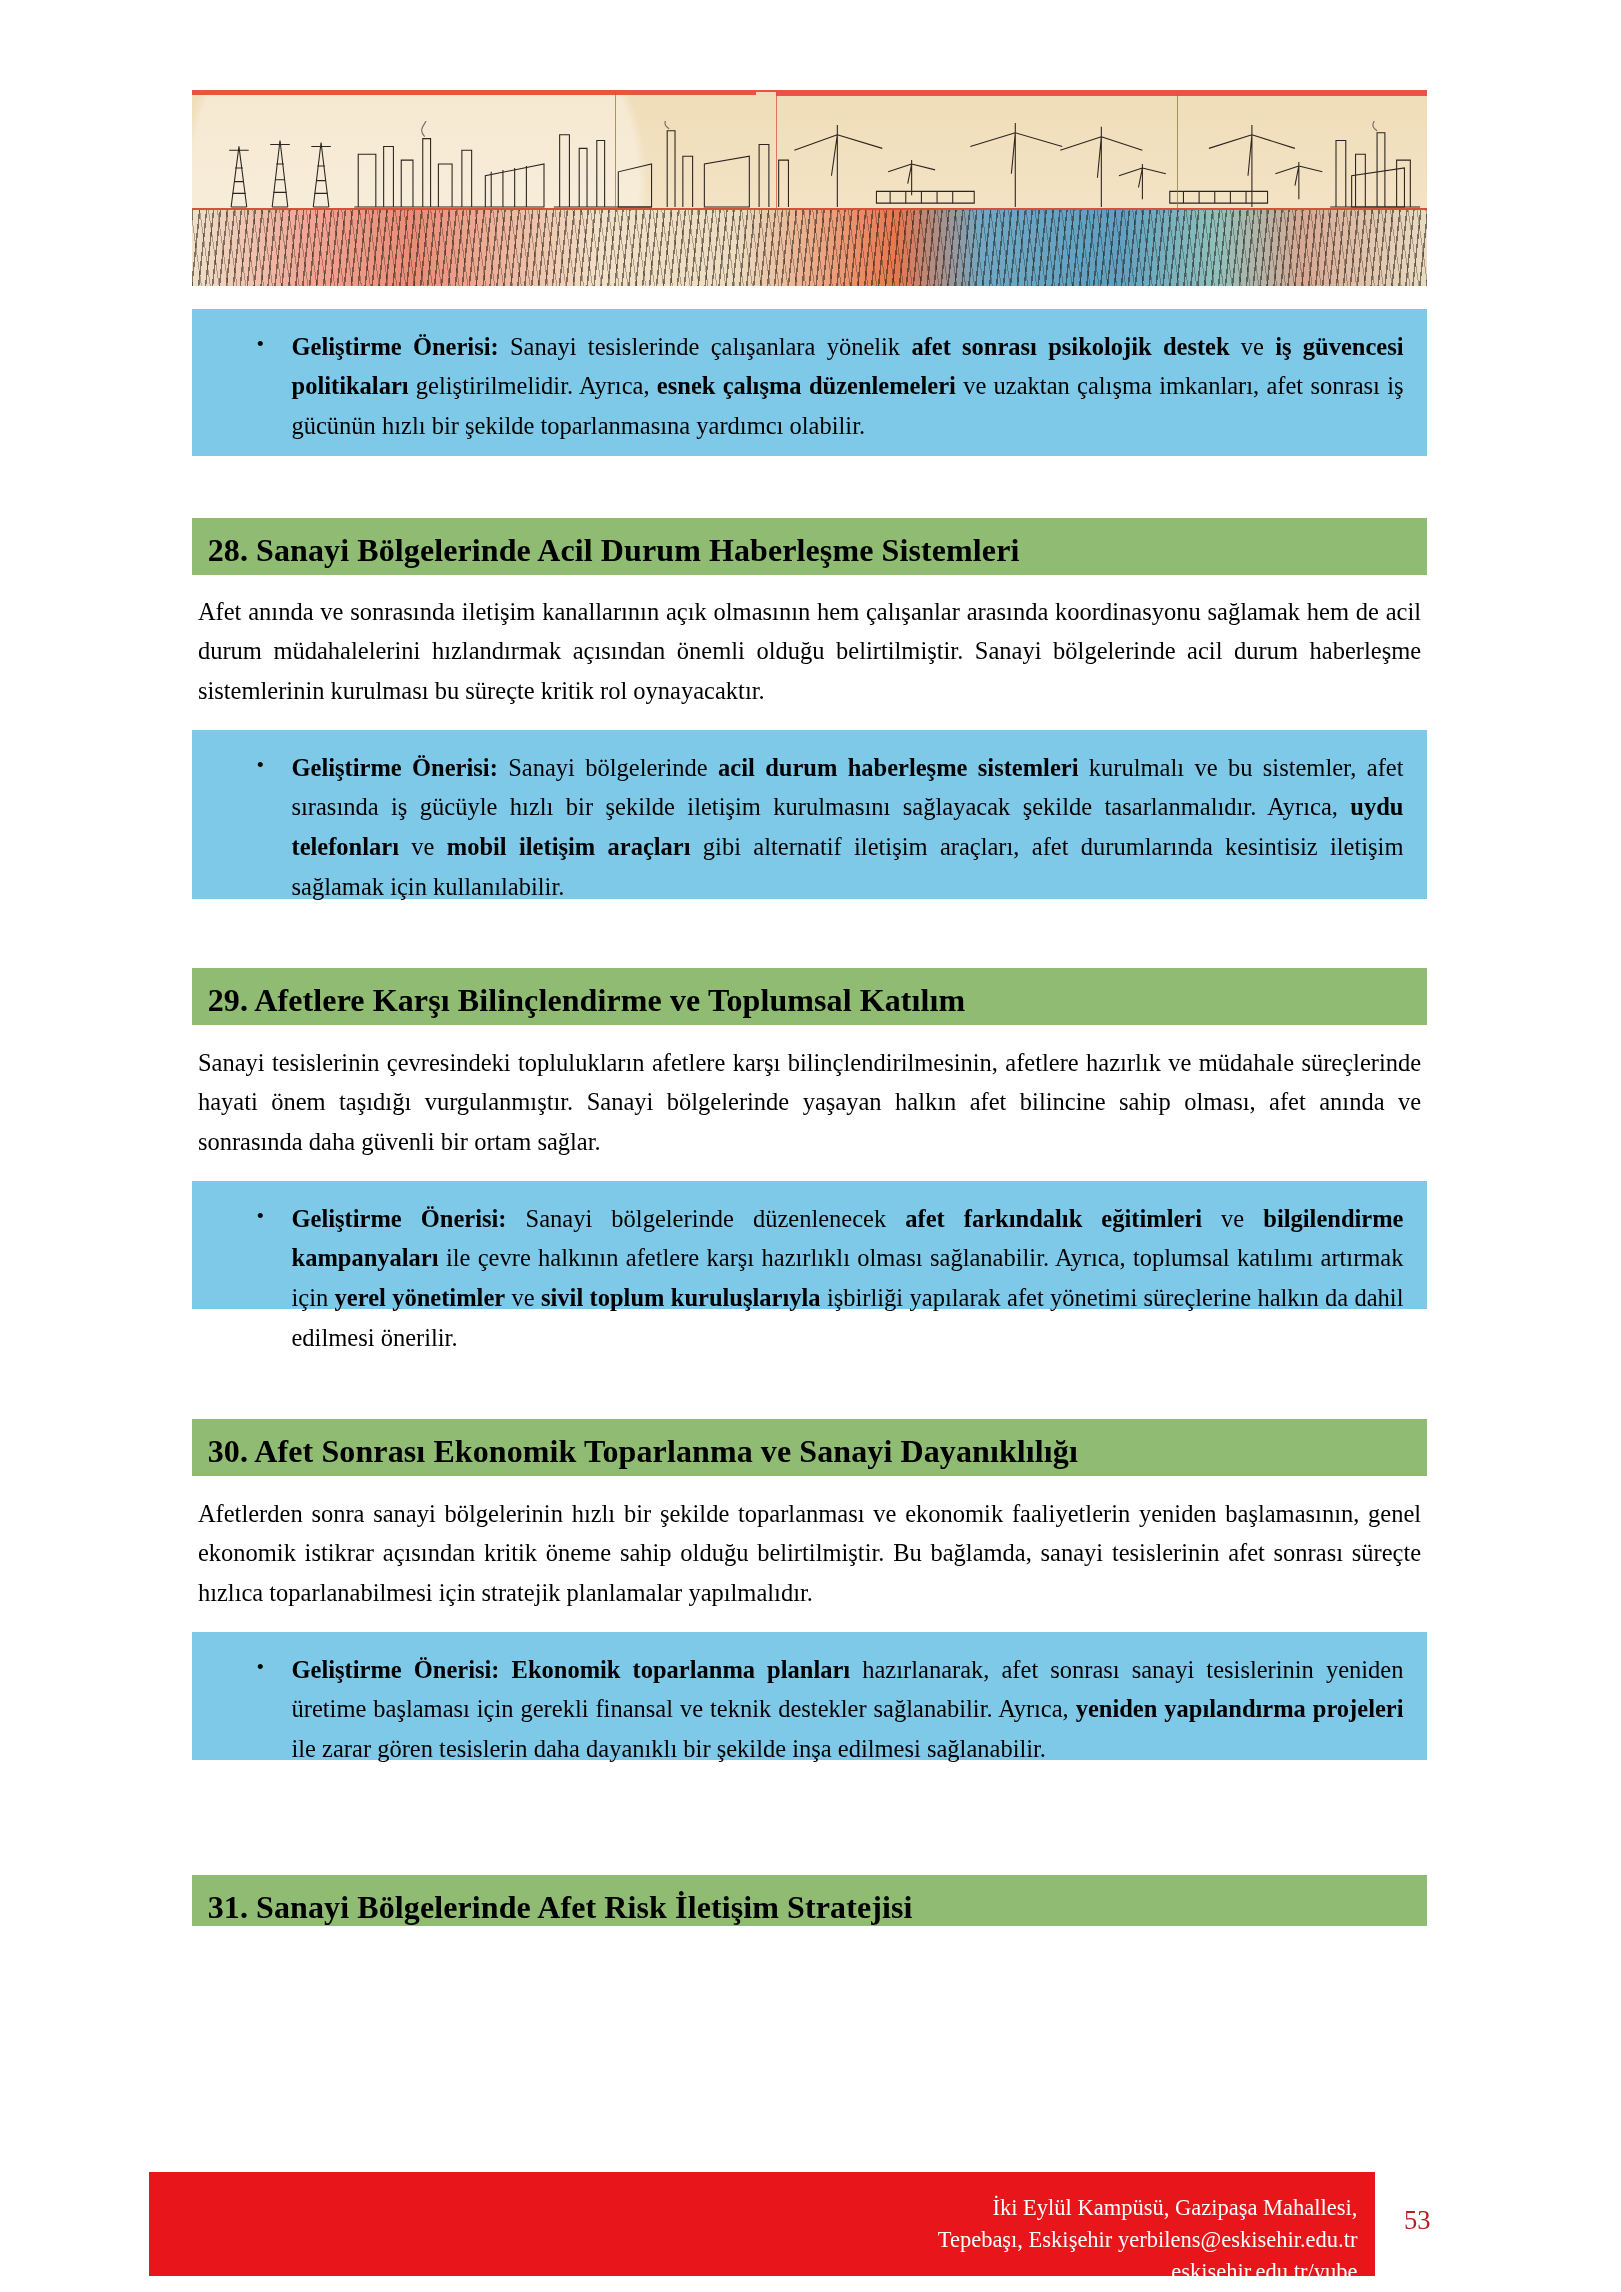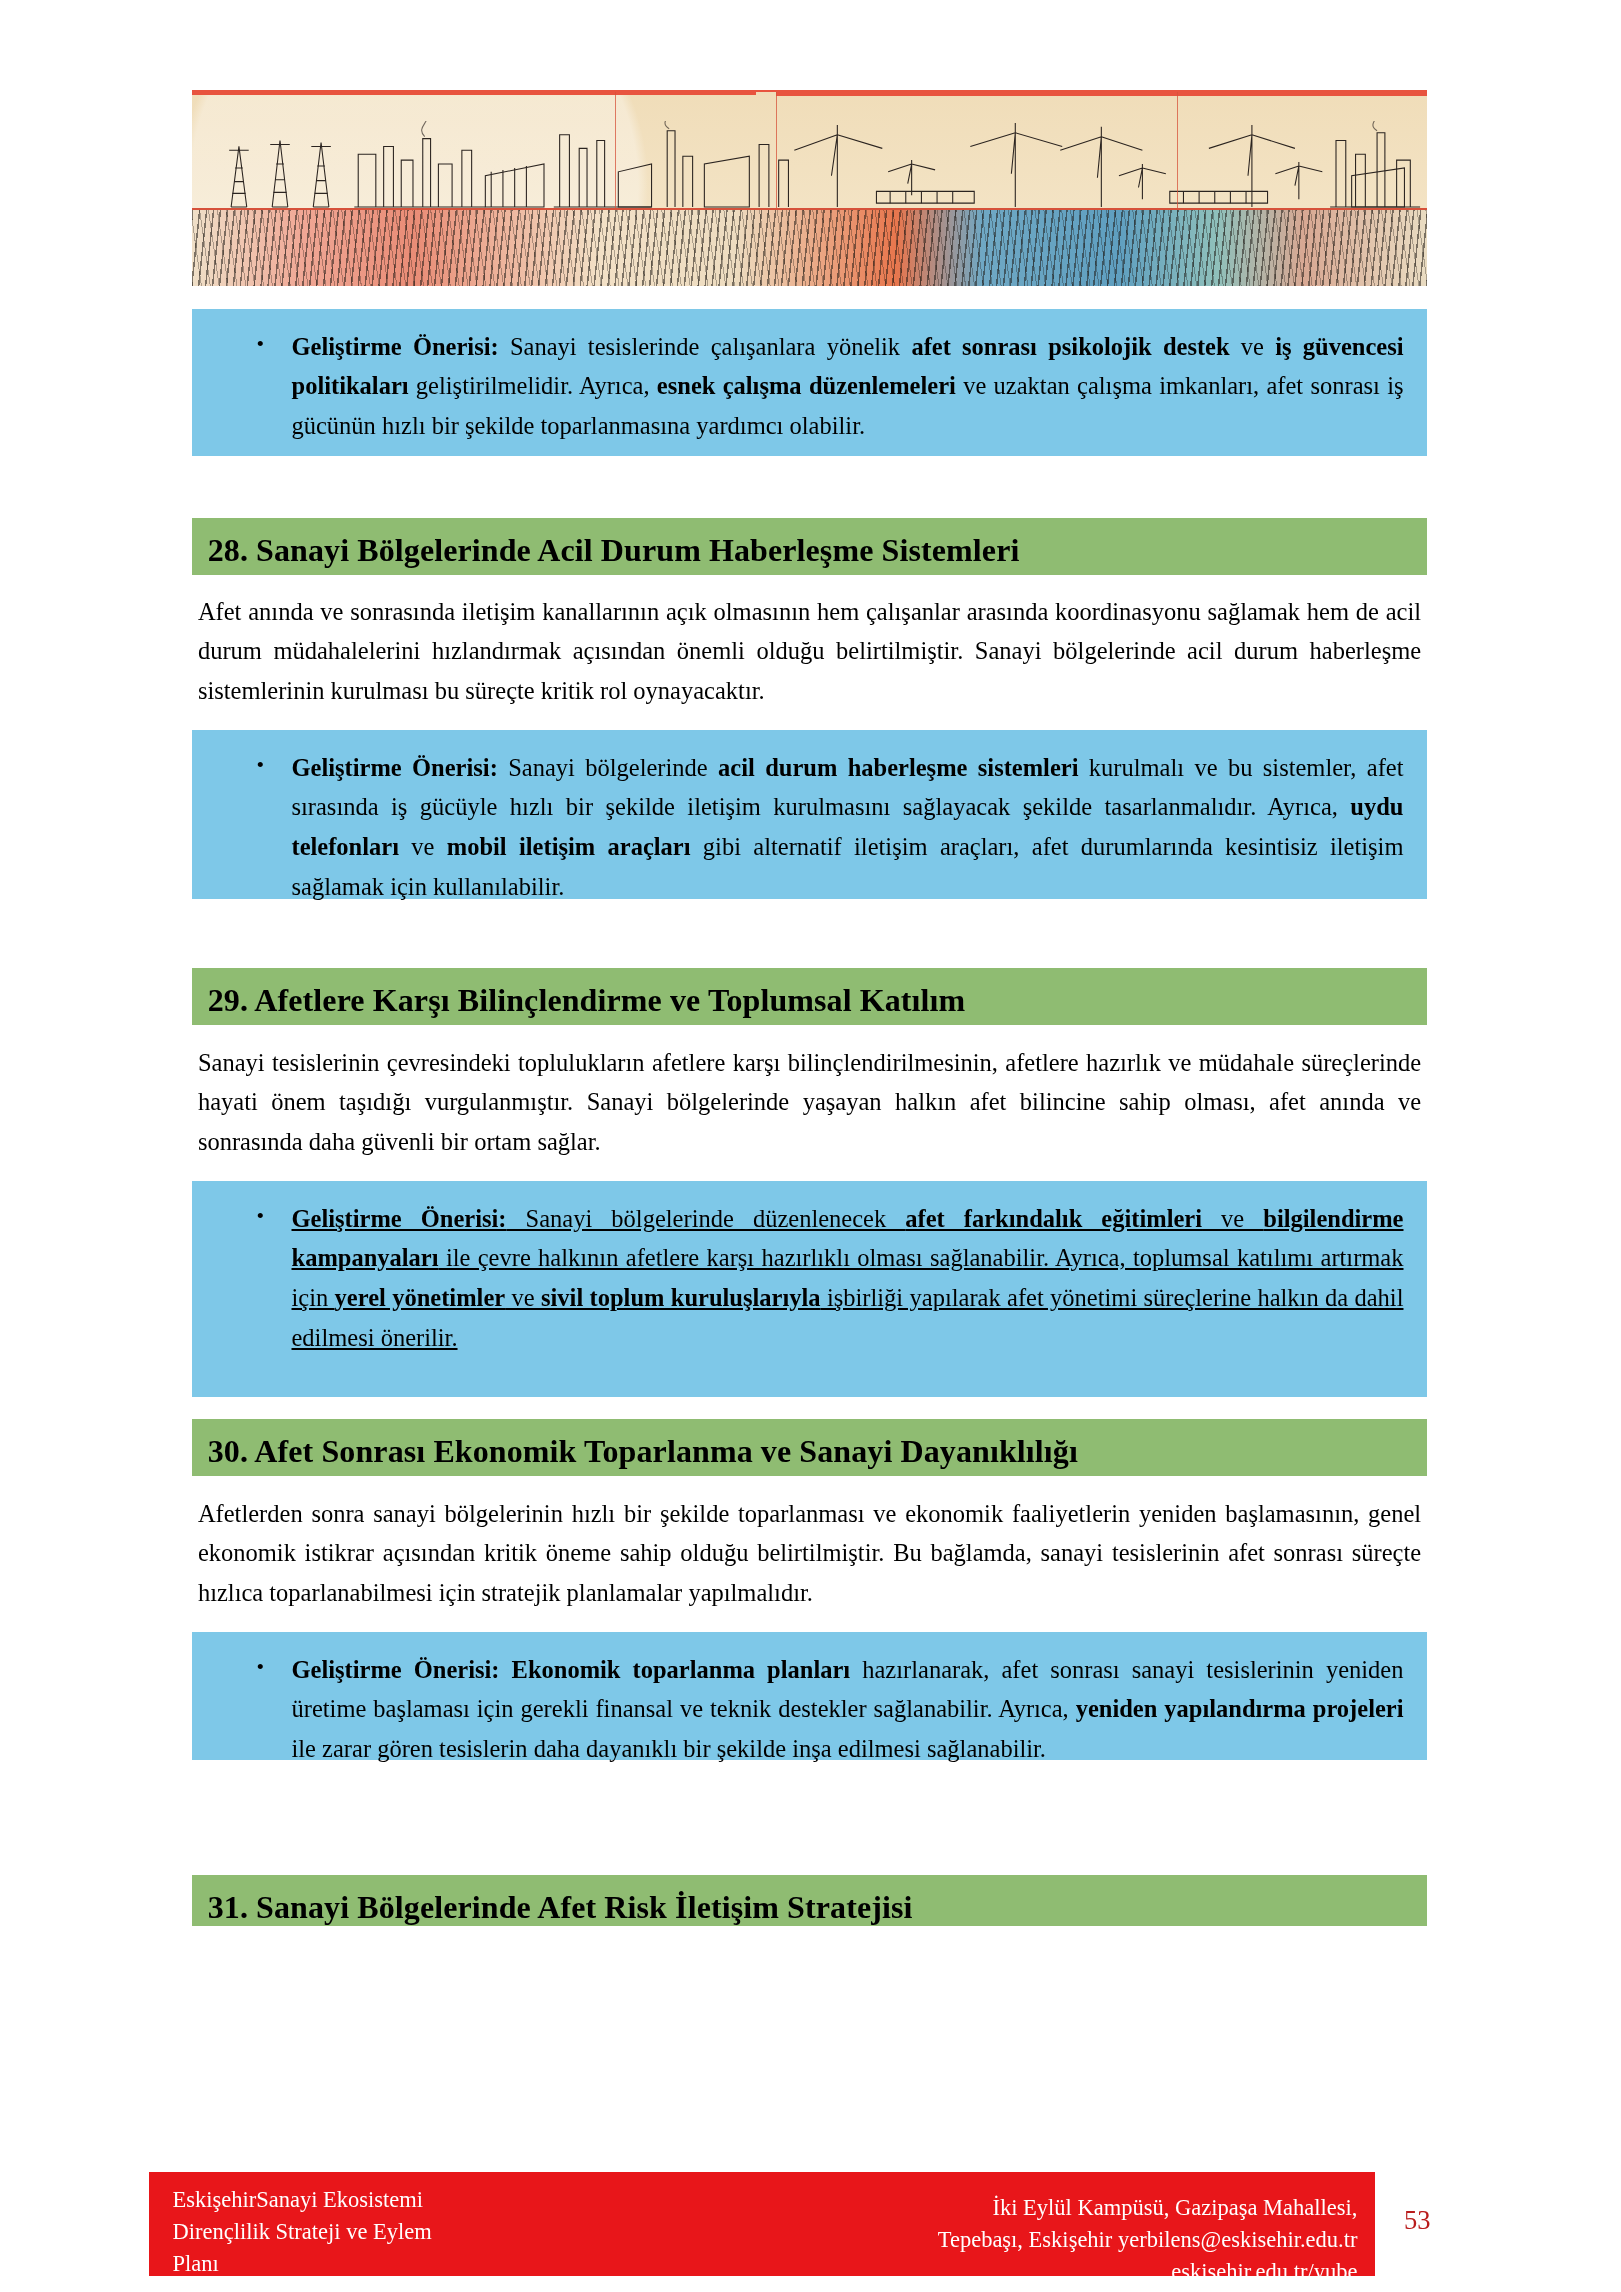--- a/index.html
+++ b/index.html
@@ -261,46 +261,41 @@
   <div class="col callout" style="top:730px;height:169px;">
     <ul>
       <li>
         <b>Geliştirme Önerisi:</b><span><span> Sanayi bölgelerinde </span><b>acil durum haberleşme sistemleri</b><span> kurulmalı ve bu sistemler, afet sırasında iş gücüyle hızlı bir şekilde iletişim kurulmasını sağlayacak şekilde tasarlanmalıdır. Ayrıca, </span><b>uydu telefonları</b><span> ve </span><b>mobil iletişim araçları</b><span> gibi alternatif iletişim araçları, afet durumlarında kesintisiz iletişim sağlamak için kullanılabilir.</span></span>
       </li>
     </ul>
   </div>
 
   <div class="col sec-head" style="top:968px;height:57px;">29. Afetlere Karşı Bilinçlendirme ve Toplumsal Katılım</div>
   <div class="col sec-body" style="top:1033px;">Sanayi tesislerinin çevresindeki toplulukların afetlere karşı bilinçlendirilmesinin, afetlere hazırlık ve müdahale süreçlerinde hayati önem taşıdığı vurgulanmıştır. Sanayi bölgelerinde yaşayan halkın afet bilincine sahip olması, afet anında ve sonrasında daha güvenli bir ortam sağlar.</div>
-  <div class="col callout" style="top:1181px;height:216px;text-decoration:underline;">
+  <div class="col callout" style="top:1181px;height:128px;">
     <ul>
       <li>
         <b>Geliştirme Önerisi:</b><span><span> Sanayi bölgelerinde düzenlenecek </span><b>afet farkındalık eğitimleri</b><span> ve </span><b>bilgilendirme kampanyaları</b><span> ile çevre halkının afetlere karşı hazırlıklı olması sağlanabilir. Ayrıca, toplumsal katılımı artırmak için </span><b>yerel yönetimler</b><span> ve </span><b>sivil toplum kuruluşlarıyla</b><span> işbirliği yapılarak afet yönetimi süreçlerine halkın da dahil edilmesi önerilir.</span></span>
       </li>
     </ul>
   </div>
 
   <div class="col sec-head" style="top:1419px;height:57px;">30. Afet Sonrası Ekonomik Toparlanma ve Sanayi Dayanıklılığı</div>
   <div class="col sec-body" style="top:1484px;">Afetlerden sonra sanayi bölgelerinin hızlı bir şekilde toparlanması ve ekonomik faaliyetlerin yeniden başlamasının, genel ekonomik istikrar açısından kritik öneme sahip olduğu belirtilmiştir. Bu bağlamda, sanayi tesislerinin afet sonrası süreçte hızlıca toparlanabilmesi için stratejik planlamalar yapılmalıdır.</div>
   <div class="col callout" style="top:1632px;height:128px;">
     <ul>
       <li>
         <b>Geliştirme Önerisi:</b><span><span> </span><b>Ekonomik toparlanma planları</b><span> hazırlanarak, afet sonrası sanayi tesislerinin yeniden üretime başlaması için gerekli finansal ve teknik destekler sağlanabilir. Ayrıca, </span><b>yeniden yapılandırma projeleri</b><span> ile zarar gören tesislerin daha dayanıklı bir şekilde inşa edilmesi sağlanabilir.</span></span>
       </li>
     </ul>
   </div>
 
   <div class="col sec-head" style="top:1875px;height:51px;">31. Sanayi Bölgelerinde Afet Risk İletişim Stratejisi</div>
 
   <div class="footer">
-    <div class="footer-left">
-      <div>EskişehirSanayi Ekosistemi</div>
-      <div>Dirençlilik Strateji ve Eylem</div>
-      <div>Planı</div>
-    </div>
     <div class="footer-right">
       <div>İki Eylül Kampüsü, Gazipaşa Mahallesi,</div>
       <div>Tepebaşı, Eskişehir yerbilens@eskisehir.edu.tr</div>
       <div>eskisehir.edu.tr/yube</div>
     </div>
   </div>
 
   <div class="page-number">53</div>
 
 </div>

